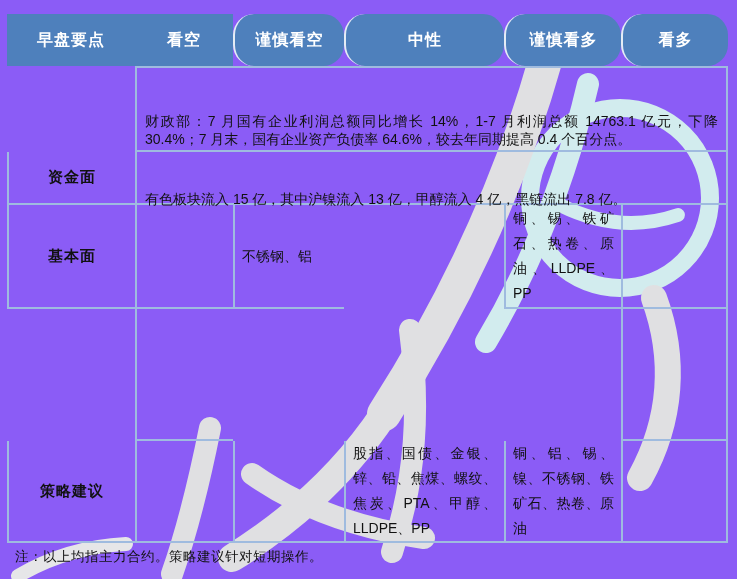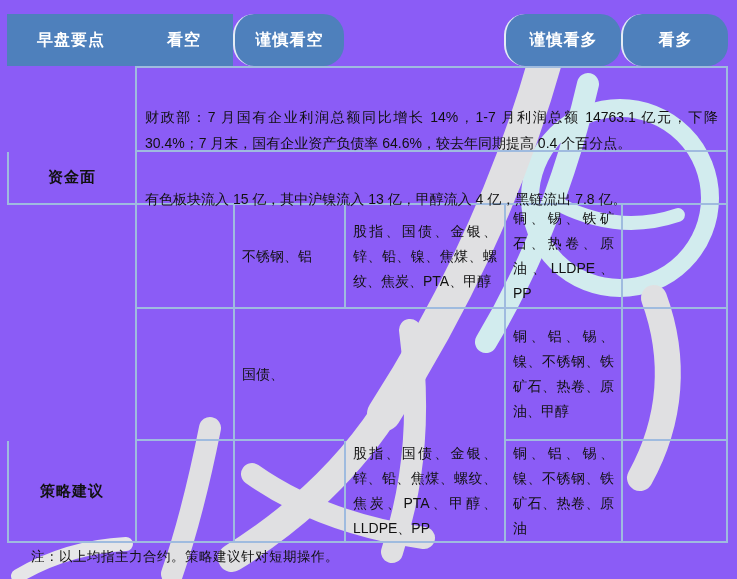--- a/index.html
+++ b/index.html
@@ -39,33 +39,33 @@
     color:var(--ink);
     background:transparent;
   }
   .cell.top{border-top:2px solid var(--border);}
   .cell.lastcol{border-right:2px solid var(--border);}
   .label-cell{justify-content:center;font-weight:bold;font-size:15px;letter-spacing:1px;}
   .content-cell>div{
     width:100%;
     padding:3px 8px;
     font-size:14px;
-    line-height:26px;
+    line-height:18px;
     text-align:justify;
     margin-top:42px;
   }
   .list-cell>div{
     width:100%;
     padding:3px 7px;
     font-size:14px;
     line-height:25px;
     text-align:justify;
   }
   .note{
-    position:absolute;left:31px;top:548px;z-index:1;
+    position:absolute;left:15px;top:548px;z-index:1;
     font-size:13.5px;color:var(--ink);letter-spacing:0.5px;
   }
 </style>
 </head>
 <body>
 
 <div class="page">
 
   <svg class="wm" width="737" height="579" viewBox="0 0 737 579">
     <g fill="none" stroke-linecap="round">
@@ -80,56 +80,49 @@
       <path d="M654 298 C 676 358, 672 420, 640 478" stroke="#E0E0E2" stroke-width="26"></path>
       <path d="M18 576 C 52 556, 86 546, 126 544" stroke="#E6E6E8" stroke-width="14"></path>
     </g>
   </svg>
 
   <div class="tbl">
 
     <div class="th" style="grid-area:1/1/2/2">早盘要点</div>
     <div class="th" style="grid-area:1/2/2/3">看空</div>
     <div class="th divided" style="grid-area:1/3/2/4">谨慎看空</div>
+    <div class="th divided" style="grid-area:1/4/2/5">中性</div>
     <div class="th divided" style="grid-area:1/6/2/7">看多</div>
     <div class="th divided" style="grid-area:1/5/2/6">谨慎看多</div>
 
     <div class="cell top lastcol content-cell" style="grid-area:2/2/3/7">
       <div>财政部：7 月国有企业利润总额同比增长 14%，1-7 月利润总额 14763.1 亿元，下降 30.4%；7 月末，国有企业资产负债率 64.6%，较去年同期提高 0.4 个百分点。</div>
     </div>
 
     <div class="cell label-cell" style="grid-area:3/1/4/2">资金面</div>
     <div class="cell lastcol content-cell" style="grid-area:3/2/4/7">
       <div>有色板块流入 15 亿，其中沪镍流入 13 亿，甲醇流入 4 亿，黑链流出 7.8 亿。</div>
     </div>
 
+    <div class="cell label-cell" style="grid-area:4/1/5/2">基本面</div>
     <div class="cell list-cell" style="grid-area:4/2/5/3">
         <div></div>
       </div>
     <div class="cell list-cell" style="grid-area:4/3/5/4">
         <div>不锈钢、铝</div>
-      </div>
-    <div class="cell list-cell" style="grid-area:4/4/5/5">
-        <div>股指、国债、金银、锌、铅、镍、焦煤、螺纹、焦炭、PTA、甲醇</div>
       </div>
     <div class="cell list-cell" style="grid-area:4/5/5/6">
         <div>铜、锡、铁矿石、热卷、原油、LLDPE、PP</div>
       </div>
     <div class="cell lastcol list-cell" style="grid-area:4/6/5/7">
         <div></div>
       </div>
 
     <div class="cell list-cell" style="grid-area:5/2/6/3">
         <div></div>
-      </div>
-    <div class="cell list-cell" style="grid-area:5/3/6/4">
-        <div>国债、</div>
-      </div>
-    <div class="cell list-cell" style="grid-area:5/5/6/6">
-        <div>铜、铝、锡、镍、不锈钢、铁矿石、热卷、原油、甲醇</div>
       </div>
     <div class="cell lastcol list-cell" style="grid-area:5/6/6/7">
         <div></div>
       </div>
 
     <div class="cell label-cell" style="grid-area:6/1/7/2">策略建议</div>
     <div class="cell list-cell" style="grid-area:6/2/7/3">
         <div></div>
       </div>
     <div class="cell list-cell" style="grid-area:6/3/7/4">

